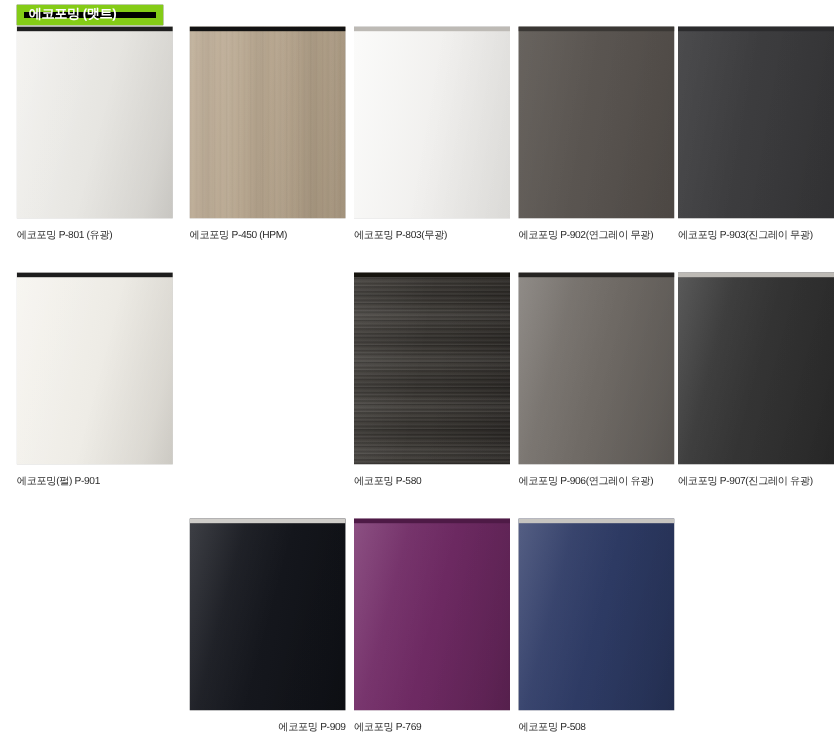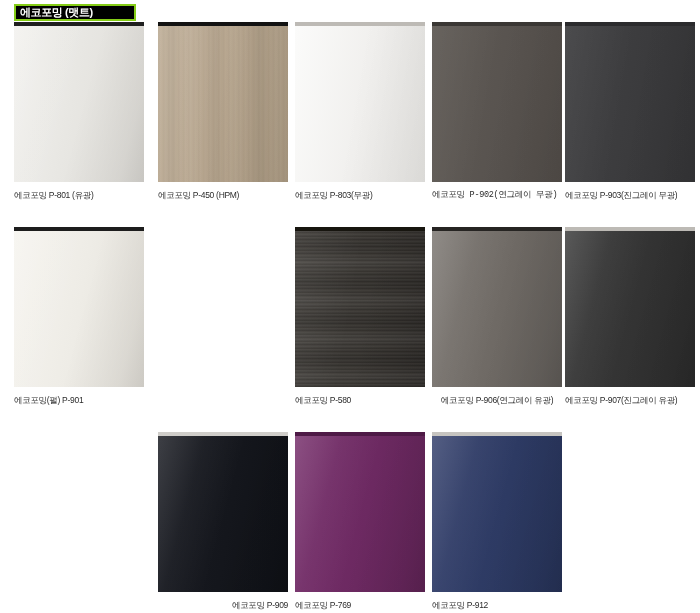--- a/index.html
+++ b/index.html
@@ -24,21 +24,21 @@
   }
 
   
   .title-bar {
     position: absolute;
     left: 14px;
     top: 4px;
     width: 122px;
     height: 17px;
     background: #000000;
-    border: 2px solid #84cc16;
+    border: 6px solid #84cc16;
     box-sizing: border-box;
     display: flex;
     align-items: center;
     padding-left: 4px;
   }
   .title-bar .title-text {
     color: #ffffff;
     font-size: 11px;
     font-weight: bold;
     letter-spacing: -0.4px;
@@ -198,21 +198,21 @@
         <div class="caption">에코포밍 P-450 (HPM)</div>
       </div>
       <div class="swatch-cell" style="left: 295px; top: 22px;">
         <div class="panel" style="width: 130px; height: 160px;">
           <div class="face" style="background: linear-gradient(100deg, rgb(251, 251, 250) 0%, rgb(240, 239, 237) 55%, rgb(228, 227, 224) 100%);"></div>
           <div class="sheen matte"></div>
           <div class="edge-top light" style="background: rgb(189, 186, 181);"></div>
         </div>
         <div class="caption">에코포밍 P-803(무광)</div>
       </div>
-      <div class="swatch-cell" style="left: 432px; top: 22px; font-family: Liberation Mono, monospace;">
+      <div class="swatch-cell" style="left: 432px; top: 22px;">
         <div class="panel" style="width: 130px; height: 160px;">
           <div class="face" style="background: linear-gradient(100deg, rgb(96, 91, 86) 0%, rgb(88, 83, 79) 55%, rgb(79, 74, 70) 100%);"></div>
           <div class="sheen matte"></div>
           <div class="edge-top" style="background: rgb(58, 55, 52);"></div>
         </div>
         <div class="caption">에코포밍 P-902(연그레이 무광)</div>
       </div>
       <div class="swatch-cell" style="left: 565px; top: 22px;">
         <div class="panel" style="width: 130px; height: 160px;">
           <div class="face" style="background: linear-gradient(100deg, rgb(66, 66, 68) 0%, rgb(59, 59, 61) 55%, rgb(51, 51, 53) 100%);"></div>
@@ -231,21 +231,21 @@
       </div>
       <div class="swatch-cell" style="left: 295px; top: 227px;">
         <div class="panel" style="width: 130px; height: 160px;">
           <div class="face" style="background: linear-gradient(100deg, rgb(65, 62, 58) 0%, rgb(57, 54, 50) 55%, rgb(47, 44, 41) 100%);"></div>
           <div class="grain-h"></div>
           <div class="sheen matte"></div>
           <div class="edge-top" style="background: rgb(23, 21, 15);"></div>
         </div>
         <div class="caption">에코포밍 P-580</div>
       </div>
-      <div class="swatch-cell" style="left: 432px; top: 227px; text-align: center;">
+      <div class="swatch-cell" style="left: 432px; top: 227px;">
         <div class="panel" style="width: 130px; height: 160px;">
           <div class="face" style="background: linear-gradient(100deg, rgb(123, 118, 113) 0%, rgb(110, 105, 100) 55%, rgb(96, 92, 88) 100%);"></div>
           <div class="sheen"></div>
           <div class="edge-top" style="background: rgb(38, 36, 34);"></div>
         </div>
         <div class="caption">에코포밍 P-906(연그레이 유광)</div>
       </div>
       <div class="swatch-cell" style="left: 565px; top: 227px;">
         <div class="panel" style="width: 130px; height: 160px;">
           <div class="face" style="background: linear-gradient(100deg, rgb(58, 58, 58) 0%, rgb(51, 51, 51) 55%, rgb(42, 42, 42) 100%);"></div>
@@ -269,17 +269,17 @@
           <div class="edge-top" style="background: rgb(78, 26, 70);"></div>
         </div>
         <div class="caption">에코포밍 P-769</div>
       </div>
       <div class="swatch-cell" style="left: 432px; top: 432px;">
         <div class="panel" style="width: 130px; height: 160px;">
           <div class="face" style="background: linear-gradient(100deg, rgb(52, 64, 108) 0%, rgb(45, 58, 99) 55%, rgb(38, 50, 87) 100%);"></div>
           <div class="sheen"></div>
           <div class="edge-top light" style="background: rgb(198, 196, 192);"></div>
         </div>
-        <div class="caption">에코포밍 P-912</div>
+        <div class="caption">에코포밍 P-508</div>
       </div>
     </div>
 
 </div>
 
 </body></html>

